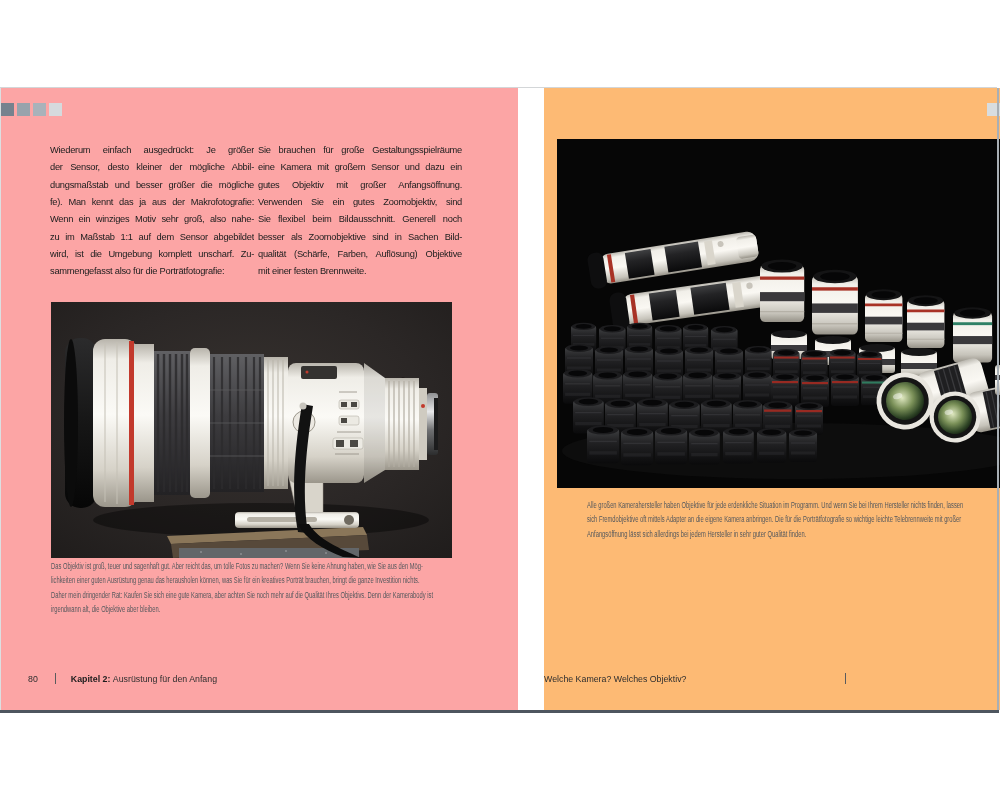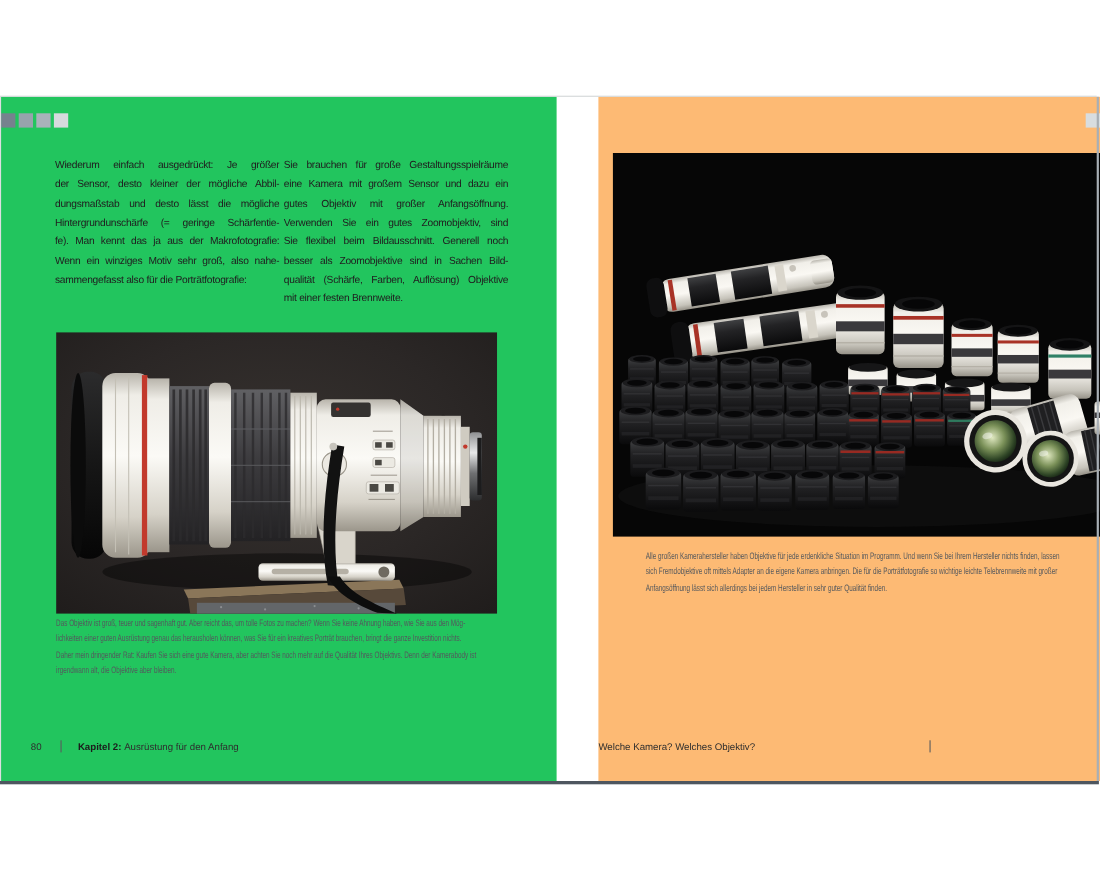--- a/index.html
+++ b/index.html
@@ -1,19 +1,19 @@
 <!DOCTYPE html>
 <html><head>
 <meta charset="utf-8">
 <style>
   html,body{margin:0;padding:0;background:#ffffff;}
   .canvas{position:relative;width:1000px;height:800px;background:#ffffff;overflow:hidden;
           font-family:"Liberation Sans",sans-serif;}
   .page{position:absolute;top:88px;height:622px;overflow:hidden;}
-  .page-left{left:0;width:506px;background:#22c55e;}
+  .page-left{left:0;width:506px;background:#fca5a5;padding-left:12px;}
   .page-right{left:500px;width:497px;background:#e9edef;}
   .hairline-top{position:absolute;left:0;top:87px;width:997px;height:1px;background:#d3d6d8;}
   .hairline-left{position:absolute;left:0;top:88px;width:1px;height:622px;background:#dcdfe1;}
   .edge-right{position:absolute;left:997px;top:88px;width:2px;height:622px;background:#a8afb5;}
   .edge-bottom{position:absolute;left:0;top:710px;width:999px;height:3px;background:#4e565f;}
   .sq{position:absolute;top:15px;width:13px;height:13px;}
   
   .col{position:absolute;top:54px;width:204px;color:#202020;font-size:9.3px;
        letter-spacing:-0.25px;}
   .col1{left:50px;}
@@ -52,24 +52,25 @@
     <div>
       <span class="sq" style="left: 1px; background: rgb(118, 130, 142);"></span>
       <span class="sq" style="left: 17px; background: rgb(152, 163, 172);"></span>
       <span class="sq" style="left: 33px; background: rgb(169, 178, 186);"></span>
       <span class="sq" style="left: 49px; background: rgb(214, 218, 221);"></span>
     </div>
 
     <div class="col col1">
       <div class="bl">Wiederum einfach ausgedrückt: Je größer</div>
       <div class="bl">der Sensor, desto kleiner der mögliche Abbil-</div>
-      <div class="bl">dungsmaßstab und desto lässt die mögliche</div>
-      <div class="bl">Hintergrundunschärfe (= geringe Schärfentie-</div>
+      <div class="bl">dungsmaßstab und besser größer die mögliche</div>
       <div class="bl">fe). Man kennt das ja aus der Makrofotografie:</div>
       <div class="bl">Wenn ein winziges Motiv sehr groß, also nahe-</div>
+      <div class="bl">zu im Maßstab 1:1 auf dem Sensor abgebildet</div>
+      <div class="bl">wird, ist die Umgebung komplett unscharf. Zu-</div>
       <div class="bl end">sammengefasst also für die Porträtfotografie:</div>
     </div>
 
     <div class="col col2">
       <div class="bl">Sie brauchen für große Gestaltungsspielräume</div>
       <div class="bl">eine Kamera mit großem Sensor und dazu ein</div>
       <div class="bl">gutes Objektiv mit großer Anfangsöffnung.</div>
       <div class="bl">Verwenden Sie ein gutes Zoomobjektiv, sind</div>
       <div class="bl">Sie flexibel beim Bildausschnitt. Generell noch</div>
       <div class="bl">besser als Zoomobjektive sind in Sachen Bild-</div>

